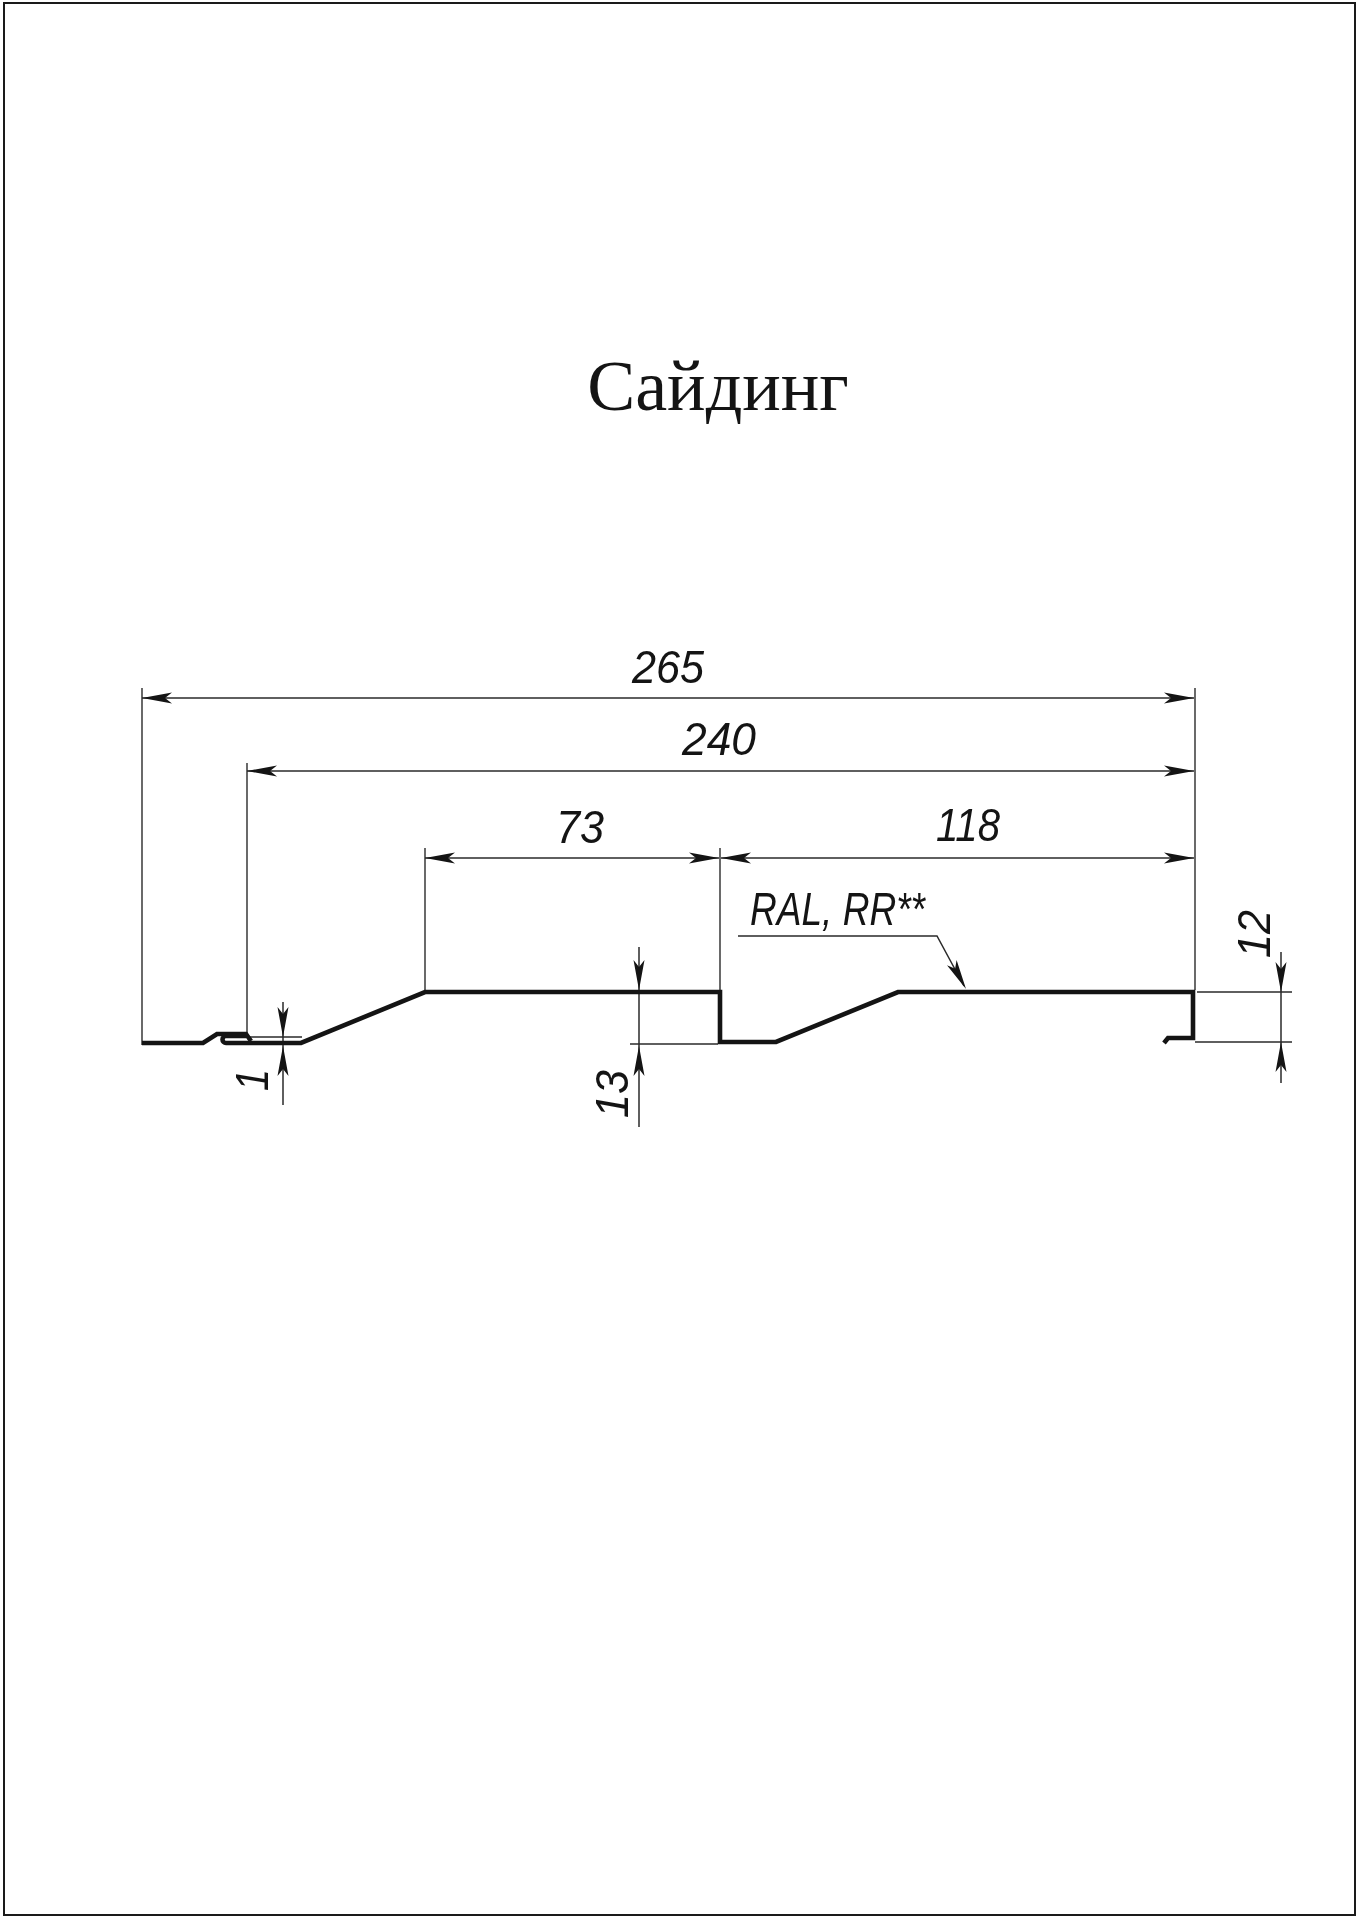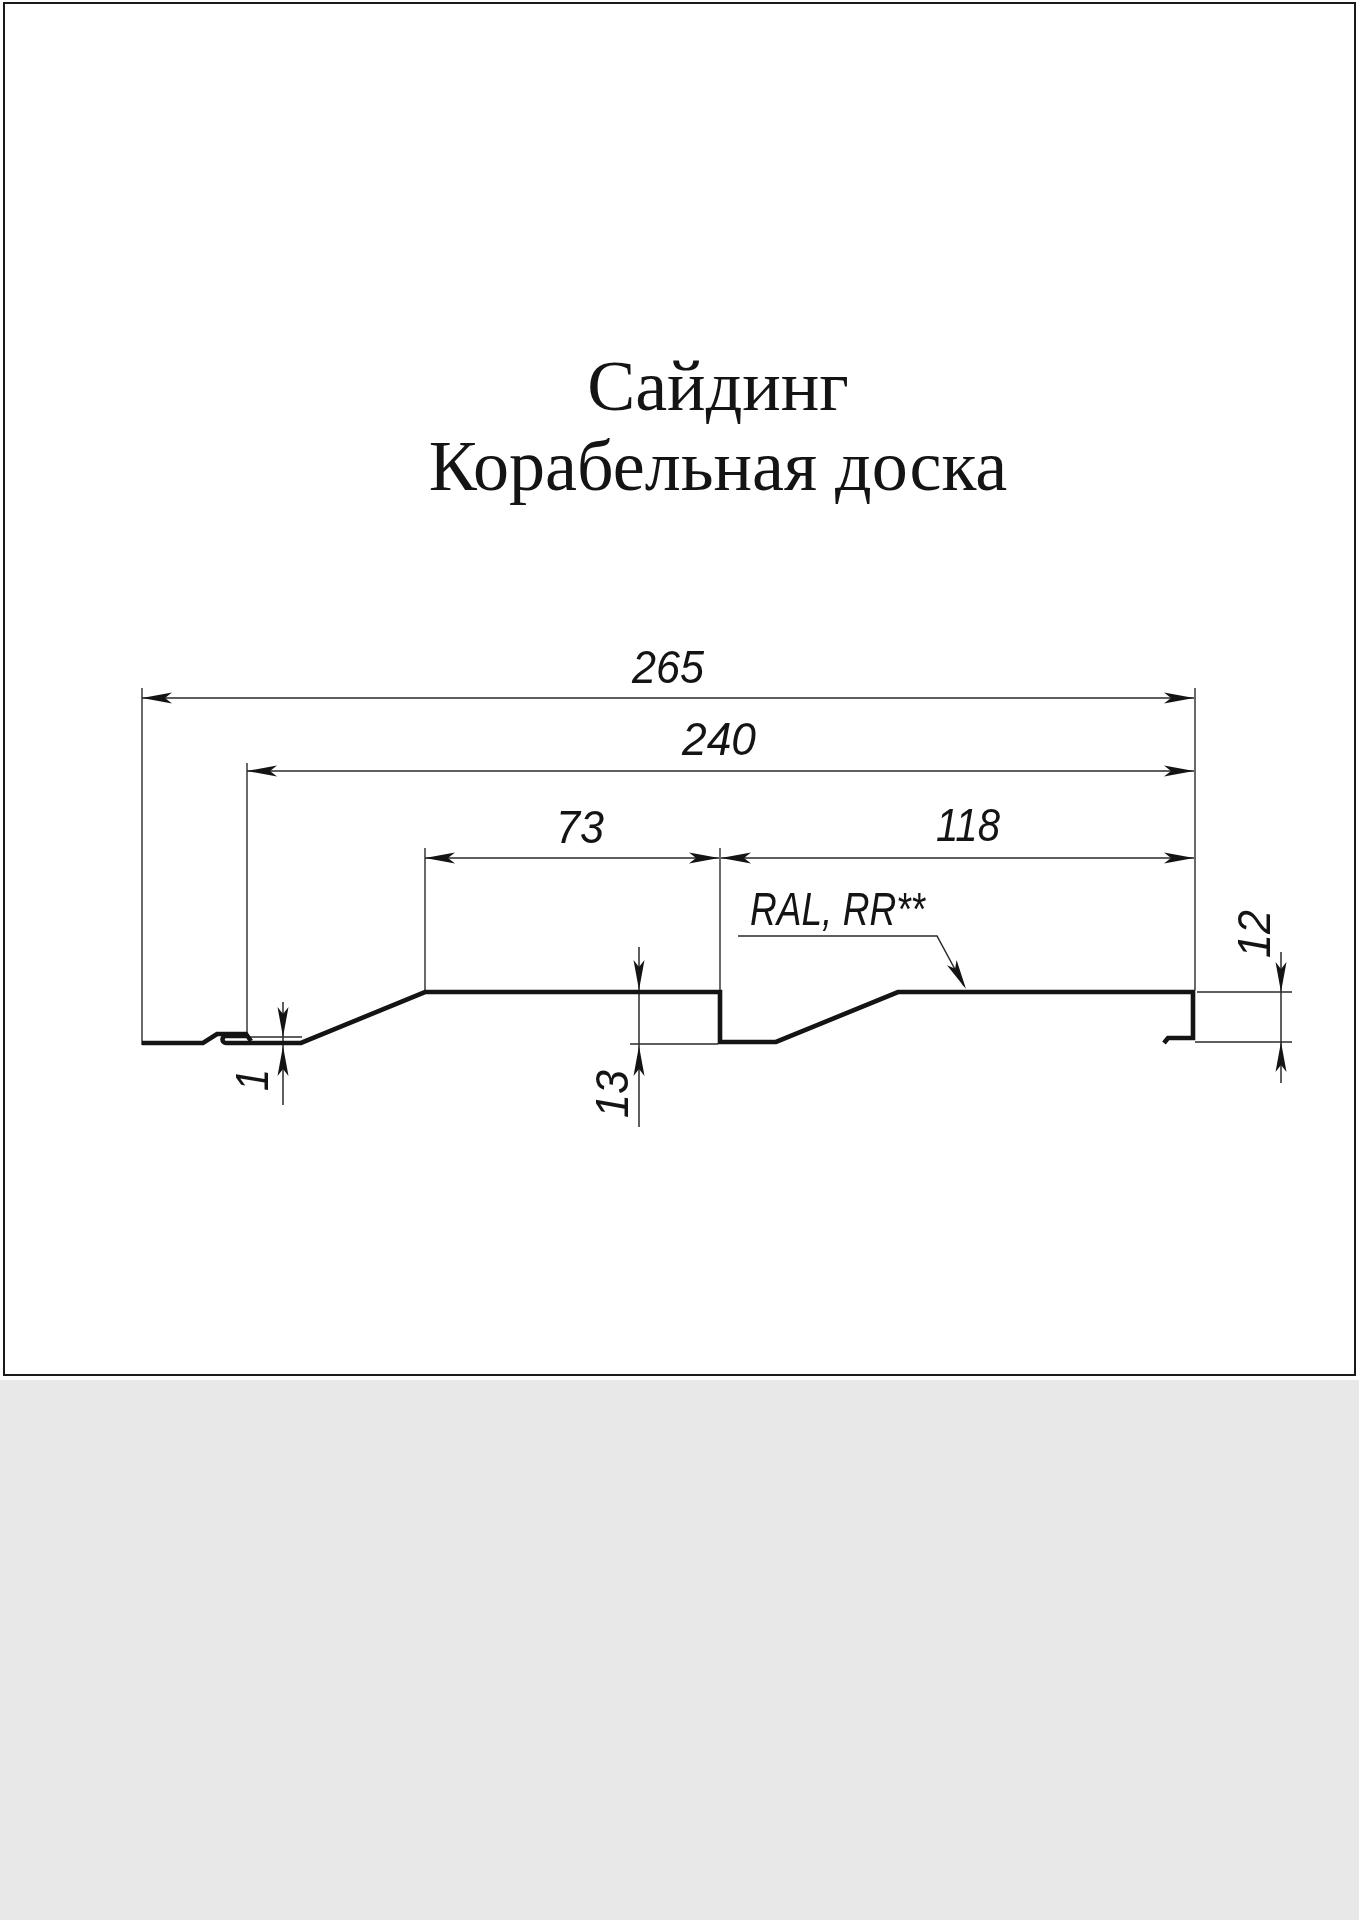--- a/index.html
+++ b/index.html
@@ -1,18 +1,18 @@
 <!DOCTYPE html>
 <html><head>
 <meta charset="utf-8">
 <style>
   html,body{margin:0;padding:0;background:#e8e8e8;}
   .page{
     position:relative;
-    width:1359px;height:1380px;
+    width:1359px;height:1920px;
     background:#ffffff;
     overflow:hidden;
     font-family:"Liberation Sans",sans-serif;
   }
   .page-border{
     position:absolute;left:3px;top:2px;right:3px;bottom:4px;
     border:2px solid #1a1a1a;
     pointer-events:none;
   }
   .title-block{
@@ -33,21 +33,20 @@
 </style>
 </head>
 <body>
 
 <div class="page">
 
   <div class="page-border"></div>
 
   <div class="title-block">
     <div>Сайдинг</div>
-    <div>Корабельная доска</div>
   </div>
 
   <svg class="drawing" width="1359" height="1920" viewBox="0 0 1359 1920">
 
     <g stroke="#2a2a2a" stroke-width="1.4" fill="none">
       <line x1="142" y1="688" x2="142" y2="1045"></line>
       <line x1="247" y1="763" x2="247" y2="1034"></line>
       <line x1="425" y1="848" x2="425" y2="990"></line>
       <line x1="720" y1="848" x2="720" y2="990"></line>
       <line x1="1195" y1="688" x2="1195" y2="990"></line>

